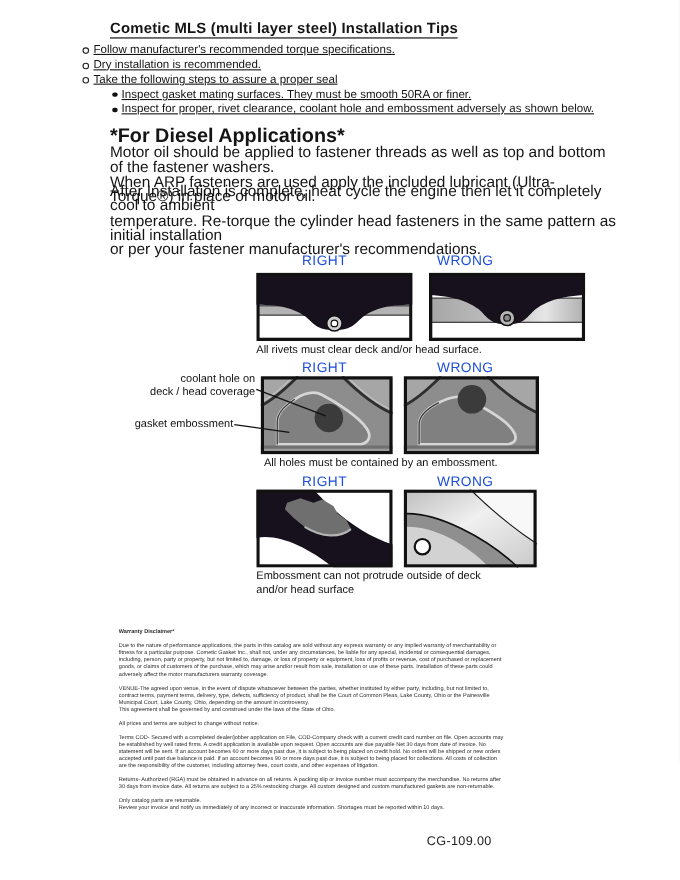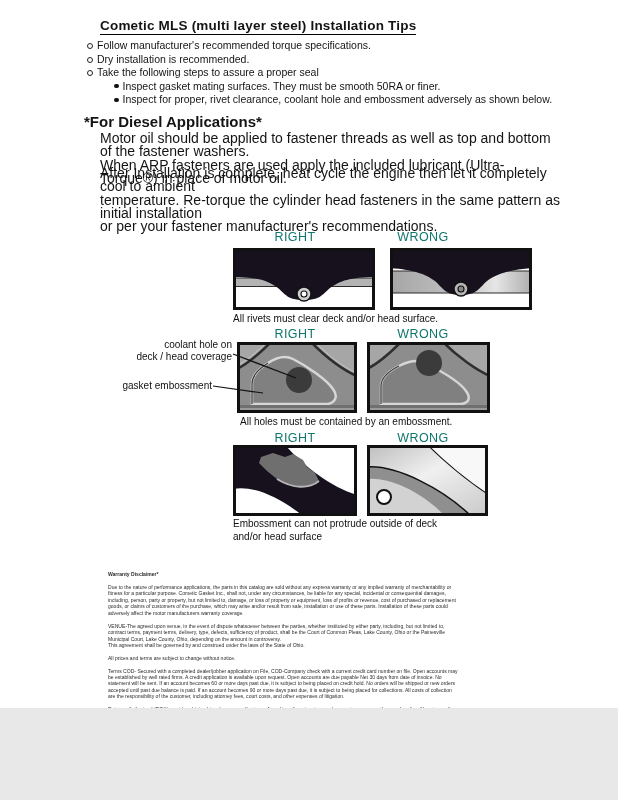--- a/index.html
+++ b/index.html
@@ -1,35 +1,35 @@
 <!DOCTYPE html>
 <html><head>
 <meta charset="utf-8">
 <style>
   html,body{margin:0;padding:0;background:#e8e8e8;}
   .page{
-    position:relative;width:618px;height:708px;background:#ffffff;
+    position:relative;width:618px;height:800px;background:#ffffff;
     font-family:"Liberation Sans", sans-serif;color:#141414;overflow:hidden;
     margin:0 auto;
   }
   .title{
     position:absolute;left:100px;top:18px;font-size:13.5px;font-weight:bold;
     letter-spacing:.2px;padding-bottom:1px;border-bottom:1.6px solid #000;white-space:nowrap;
   }
-  .tips{position:absolute;left:87px;top:39px;font-size:10.5px;line-height:13.6px;}
+  .tips{position:absolute;left:75px;top:39px;font-size:10.5px;line-height:13.6px;text-decoration:underline;}
   .bullet{display:flex;align-items:flex-start;}
   .bullet.l2{margin-left:27px;text-align:center;}
   .marker-o{width:4px;height:4px;border:1px solid #222;border-radius:50%;margin:4.2px 4px 0 0;flex:none;}
   .marker-f{width:4.5px;height:4.5px;background:#111;border-radius:50%;margin:4.2px 4px 0 0;flex:none;}
-  .diesel-h{position:absolute;left:84px;top:113px;font-size:15px;font-weight:bold;}
+  .diesel-h{position:absolute;left:100px;top:113px;font-size:18px;font-weight:bold;}
   .para{position:absolute;left:100px;font-size:14px;line-height:13.3px;white-space:pre-line;width:460px;}
   .p1{top:132px;}
   .p2{top:167px;}
   .note{position:absolute;left:100px;top:207px;font-size:10.5px;}
-  .dg-h{position:absolute;width:90px;text-align:center;font-size:12.5px;letter-spacing:.4px;color:#0f766e;}
+  .dg-h{position:absolute;width:90px;text-align:center;font-size:12.5px;letter-spacing:.4px;color:#1d4ed8;}
   .panel{position:absolute;}
   .caption{position:absolute;font-size:10px;color:#111;}
   .c3{white-space:pre-line;line-height:12.5px;}
   .lblA{position:absolute;left:105px;top:339px;width:127px;text-align:right;font-size:10px;line-height:11.5px;white-space:pre-line;color:#111;}
   .lblB{position:absolute;left:92px;top:380px;width:120px;text-align:right;font-size:10px;color:#111;}
   .leaders{position:absolute;left:205px;top:340px;pointer-events:none;}
   .legal{
     position:absolute;left:108px;top:571px;width:574px;
     transform:scale(0.72);transform-origin:0 0;
     font-size:7px;line-height:9px;color:#2b2b2b;

